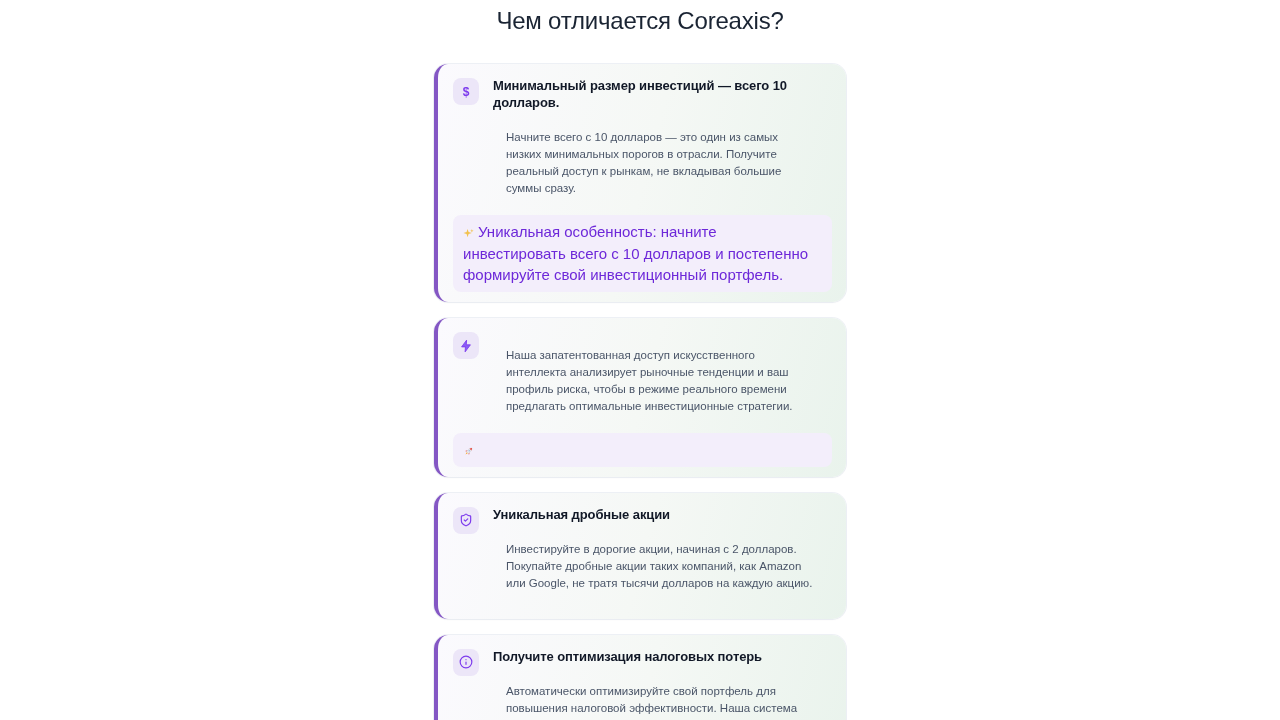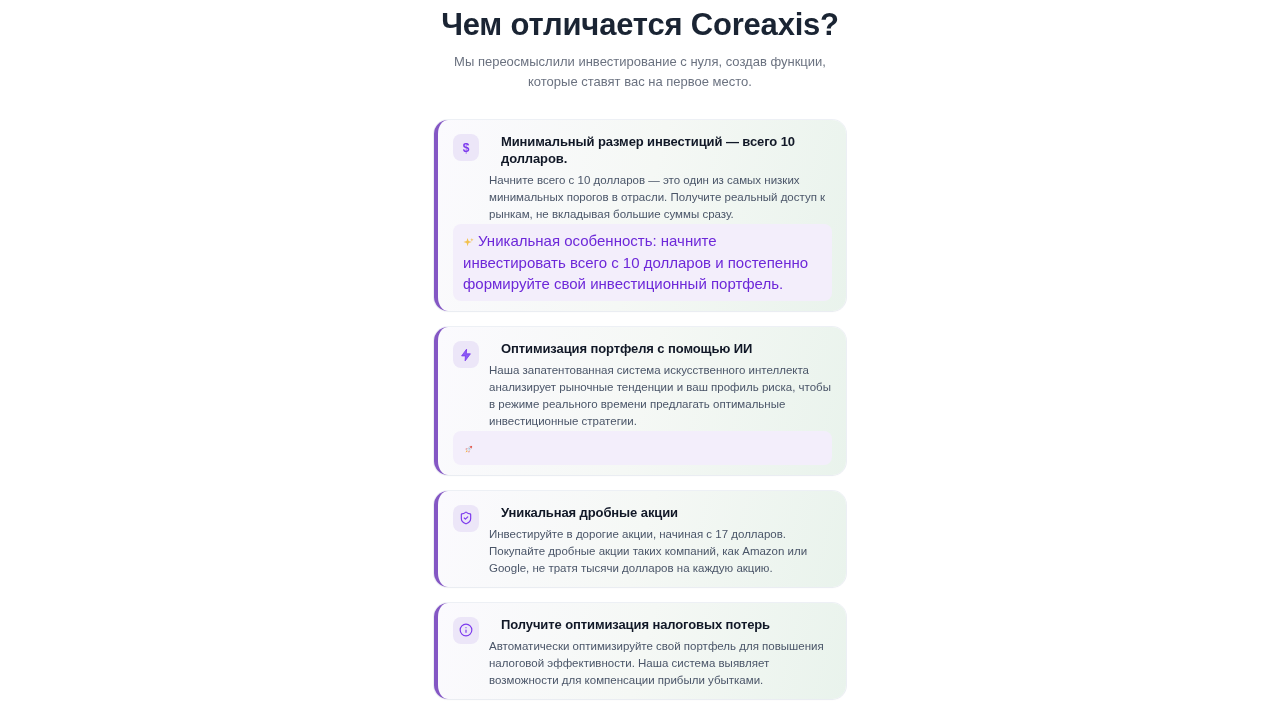--- a/index.html
+++ b/index.html
@@ -7,22 +7,22 @@
   body {
     width: 1280px; height: 720px;
     background: #ffffff;
     font-family: "Liberation Sans", sans-serif;
     overflow: hidden;
   }
   .section { padding-top: 7px; }
   .heading { text-align: center; }
   .page-title {
     margin: 0;
-    font-size: 31px;
-    font-weight: 700;
+    font-size: 24px;
+    font-weight: 400;
     color: #1a2433;
     letter-spacing: -0.2px;
   }
   .page-subtitle {
     margin: 9px auto 0;
     max-width: 400px;
     font-size: 13px;
     line-height: 1.5;
     color: #6b7280;
     text-align: center;
@@ -48,29 +48,29 @@
     margin-top: 2px;
     border-radius: 8px;
     background: #ece6f8;
     display: flex; align-items: center; justify-content: center;
     color: #7c3aed;
     font-weight: 700;
     font-size: 12px;
   }
   .card-content { flex: 1 1 auto; min-width: 0; }
   .card-title {
-    margin: 2px 12px 4px;
+    margin: 2px 4px 4px;
     font-size: 13px;
     font-weight: 700;
     color: #111827;
     line-height: 1.3;
     letter-spacing: -0.1px;
   }
   .card-desc {
-    margin: 0;
+    margin: 17px;
     font-size: 11.5px;
     line-height: 1.48;
     color: #4a5568;
   }
   .note {
     margin-top: 1px;
     background: #f3eefb;
     border-radius: 8px;
     padding: 6px 10px;
     font-size: 15px;
@@ -81,21 +81,20 @@
   .note-icon svg { vertical-align: -2px; }
   .icon-box svg { display: block; }
 </style>
 </head>
 <body>
 
 <div class="section">
 
   <div class="heading">
     <h1 class="page-title">Чем отличается Coreaxis?</h1>
-    <p class="page-subtitle">Мы переосмыслили инвестирование с нуля, создав функции, которые ставят вас на первое место.</p>
   </div>
 
   <div class="cards">
 
     <div class="card">
       <div class="card-head">
         <div class="icon-box">
           <span>$</span>
         </div>
         <div class="card-content">
@@ -114,22 +113,21 @@
     </div>
 
     <div class="card">
       <div class="card-head">
         <div class="icon-box">
           <svg width="14" height="14" viewBox="0 0 24 24" fill="#8b5cf6" stroke="#7c3aed" stroke-width="1.5" stroke-linejoin="round">
               <path d="M13 2 L4.5 13.5 L11 13.5 L10.5 22 L19.5 10 L12.5 10 Z"></path>
             </svg>
         </div>
         <div class="card-content">
-          <h3 class="card-title">Оптимизация портфеля с помощью ИИ</h3>
-          <p class="card-desc">Наша запатентованная система искусственного интеллекта анализирует рыночные тенденции и ваш профиль риска, чтобы в режиме реального времени предлагать оптимальные инвестиционные стратегии.</p>
+          <p class="card-desc">Наша запатентованная доступ искусственного интеллекта анализирует рыночные тенденции и ваш профиль риска, чтобы в режиме реального времени предлагать оптимальные инвестиционные стратегии.</p>
         </div>
       </div>
       <div class="note">
         <span class="note-icon">
           <svg width="11" height="11" viewBox="0 0 12 12">
               <g transform="rotate(45 6 6)">
                 <path d="M6 0.6 C7.4 1.8 7.6 3.4 7.6 5 L7.6 7.6 L4.4 7.6 L4.4 5 C4.4 3.4 4.6 1.8 6 0.6 Z" fill="#e8eaee" stroke="#c3c9d1" stroke-width="0.4"></path>
                 <path d="M6 0.6 C6.8 1.3 7.2 2.1 7.4 3 L4.6 3 C4.8 2.1 5.2 1.3 6 0.6 Z" fill="#e54d42"></path>
                 <path d="M4.4 5.8 L3 8.2 L4.4 7.7 Z" fill="#e54d42"></path>
                 <path d="M7.6 5.8 L9 8.2 L7.6 7.7 Z" fill="#e54d42"></path>
@@ -144,21 +142,21 @@
     <div class="card">
       <div class="card-head">
         <div class="icon-box">
           <svg width="14" height="14" viewBox="0 0 24 24" fill="none" stroke="#7c3aed" stroke-width="2" stroke-linecap="round" stroke-linejoin="round">
               <path d="M20 13c0 5-3.5 7.5-7.66 8.95a1 1 0 0 1-.67-.01C7.5 20.5 4 18 4 13V6a1 1 0 0 1 1-1c2 0 4.5-1.2 6.24-2.72a1 1 0 0 1 1.52 0C14.5 3.8 17 5 19 5a1 1 0 0 1 1 1z"></path>
               <path d="m9 12 2 2 4-4"></path>
             </svg>
         </div>
         <div class="card-content">
           <h3 class="card-title">Уникальная дробные акции</h3>
-          <p class="card-desc">Инвестируйте в дорогие акции, начиная с 17 долларов. Покупайте дробные акции таких компаний, как Amazon или Google, не тратя тысячи долларов на каждую акцию.</p>
+          <p class="card-desc">Инвестируйте в дорогие акции, начиная с 2 долларов. Покупайте дробные акции таких компаний, как Amazon или Google, не тратя тысячи долларов на каждую акцию.</p>
         </div>
       </div>
     </div>
 
     <div class="card">
       <div class="card-head">
         <div class="icon-box">
           <svg width="14" height="14" viewBox="0 0 24 24" fill="none" stroke="#7c3aed" stroke-width="2" stroke-linecap="round" stroke-linejoin="round">
               <circle cx="12" cy="12" r="10"></circle>
               <path d="M12 16v-4"></path>

